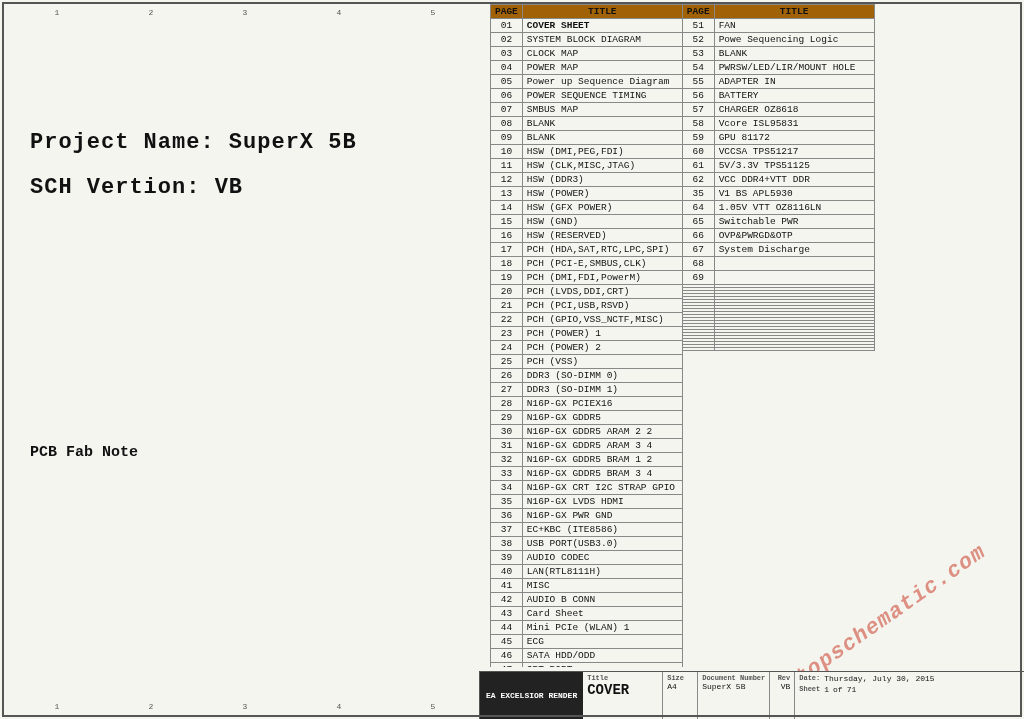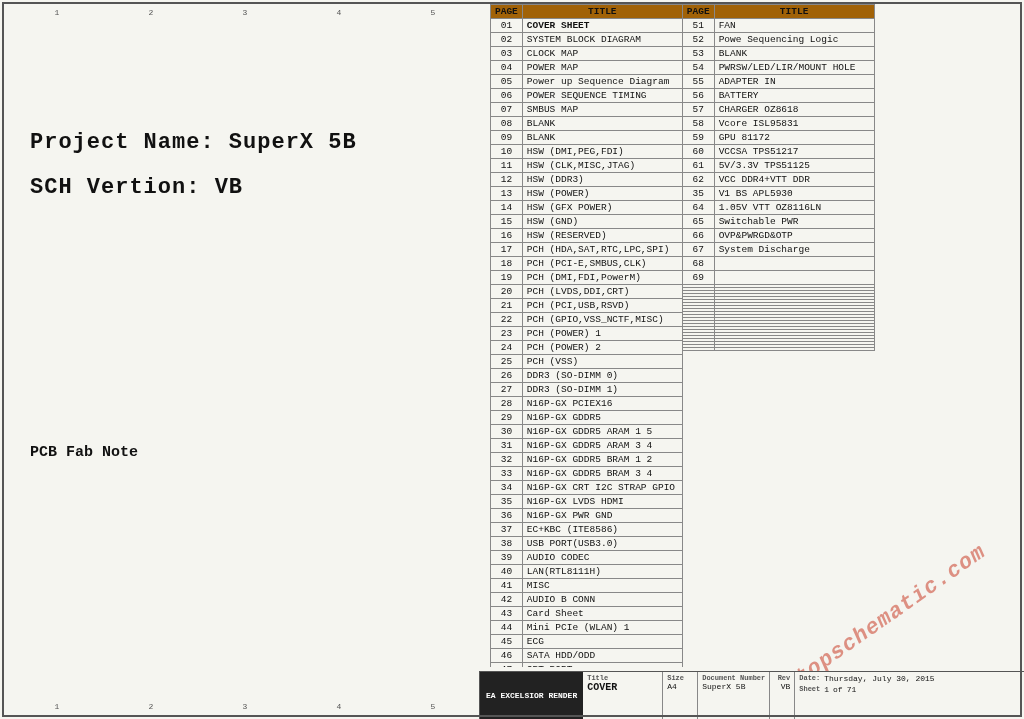--- a/index.html
+++ b/index.html
@@ -313,21 +313,21 @@
               <tr>
                 <td class="page-num">28</td>
                 <td class="title-col">N16P-GX PCIEX16</td>
               </tr>
               <tr>
                 <td class="page-num">29</td>
                 <td class="title-col">N16P-GX GDDR5</td>
               </tr>
               <tr>
                 <td class="page-num">30</td>
-                <td class="title-col">N16P-GX GDDR5 ARAM 1 5</td>
+                <td class="title-col">N16P-GX GDDR5 ARAM 2 2</td>
               </tr>
               <tr>
                 <td class="page-num">31</td>
                 <td class="title-col">N16P-GX GDDR5 ARAM 3 4</td>
               </tr>
               <tr>
                 <td class="page-num">32</td>
                 <td class="title-col">N16P-GX GDDR5 BRAM 1 2</td>
               </tr>
               <tr>
@@ -575,21 +575,21 @@
     <div class="watermark">
       www.laptopschematic.com
     </div>
 
     <div class="bottom-bar">
       <div class="excelsior-box">
         <span style="font-size:8px;font-weight:bold;">EA EXCELSIOR RENDER</span>
       </div>
       <div class="bottom-cell" style="min-width:80px;">
         <span class="label">Title</span>
-        <span class="value" style="font-size:10px;font-weight:bold;">COVER</span>
+        <span class="value" style="font-size:14px;font-weight:bold;">COVER</span>
       </div>
       <div class="bottom-cell" style="min-width:35px;">
         <span class="label">Size</span>
         <span class="value">A4</span>
       </div>
       <div class="bottom-cell" style="min-width:70px;">
         <span class="label">Document Number</span>
         <span class="value">SuperX 5B</span>
       </div>
       <div class="bottom-cell" style="min-width:25px;align-items:flex-end;">

